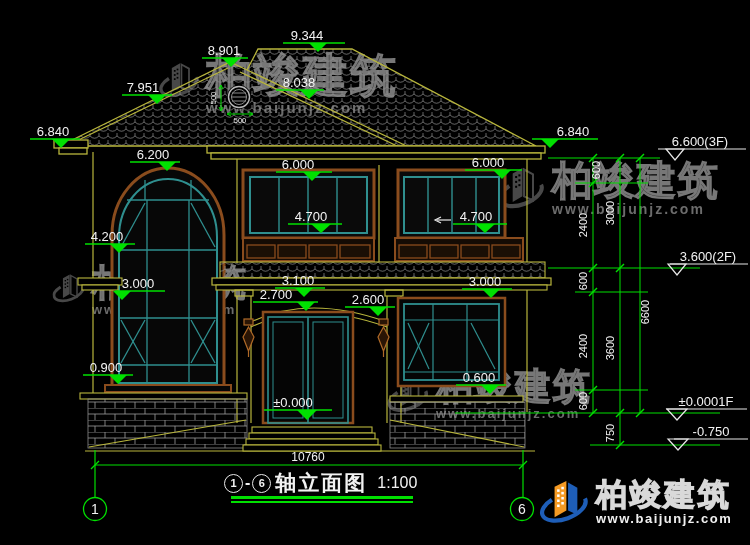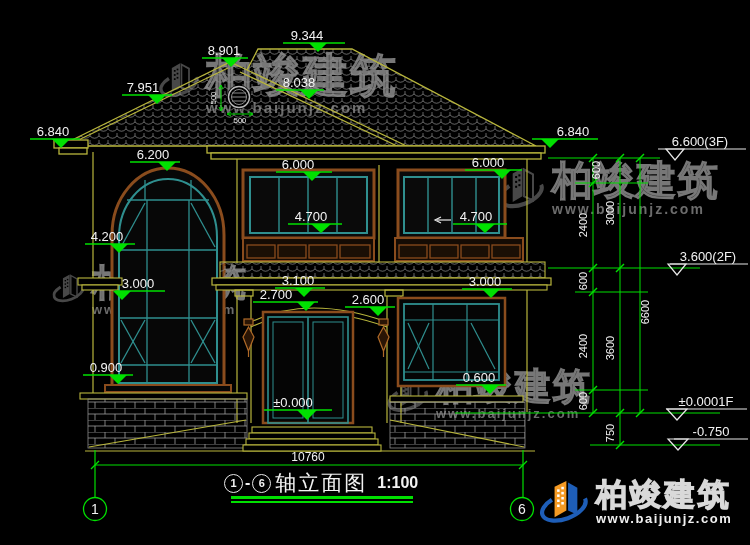--- a/index.html
+++ b/index.html
@@ -11,22 +11,22 @@
   .wm-mark{color:#555;flex:none;margin-right:6px;}
   .wm-brand{font-weight:900;color:#3c3c3c;-webkit-text-stroke:1.2px #8c8c8c;
             line-height:1;letter-spacing:2px;white-space:nowrap;}
   .wm-url{font-weight:bold;color:#7f7f7f;letter-spacing:2px;line-height:1;margin-top:2px;white-space:nowrap;}
   #drawing{position:absolute;left:0;top:0;z-index:2;}
   
   .title-row{position:absolute;left:224px;top:469px;z-index:3;display:flex;align-items:center;color:#f2f2f2;}
   .axis-chip{display:inline-flex;align-items:center;justify-content:center;width:17px;height:17px;
              border:1.6px solid #e8e8e8;border-radius:50%;font-size:11px;font-weight:bold;flex:none;}
   .title-dash{font-size:16px;font-weight:bold;margin:0 2px;}
-  .title-name{font-size:21px;font-weight:normal;letter-spacing:2px;margin-left:4px;white-space:nowrap;}
-  .title-scale{font-size:16px;font-weight:bold;margin-left:10px;}
+  .title-name{font-size:21px;font-weight:bold;letter-spacing:2px;margin-left:4px;white-space:nowrap;}
+  .title-scale{font-size:16px;font-weight:normal;margin-left:10px;}
   .title-bar1{position:absolute;left:231px;top:496px;width:182px;height:3px;background:#00e000;z-index:3;}
   .title-bar2{position:absolute;left:231px;top:501px;width:182px;height:2px;background:#00e000;z-index:3;}
   
   .footer-logo{position:absolute;left:536px;top:472px;z-index:3;display:flex;align-items:center;}
   .fl-text{margin-left:6px;}
   .fl-brand{font-weight:900;font-size:31px;line-height:1;letter-spacing:3px;color:#0d0d0d;
             -webkit-text-stroke:1.3px #d9d9d9;text-shadow:0 0 1px #bbb;white-space:nowrap;}
   .fl-url{font-weight:bold;font-size:13px;color:#f0f0f0;letter-spacing:1.5px;margin-top:1px;white-space:nowrap;}
 </style>
 </head>

